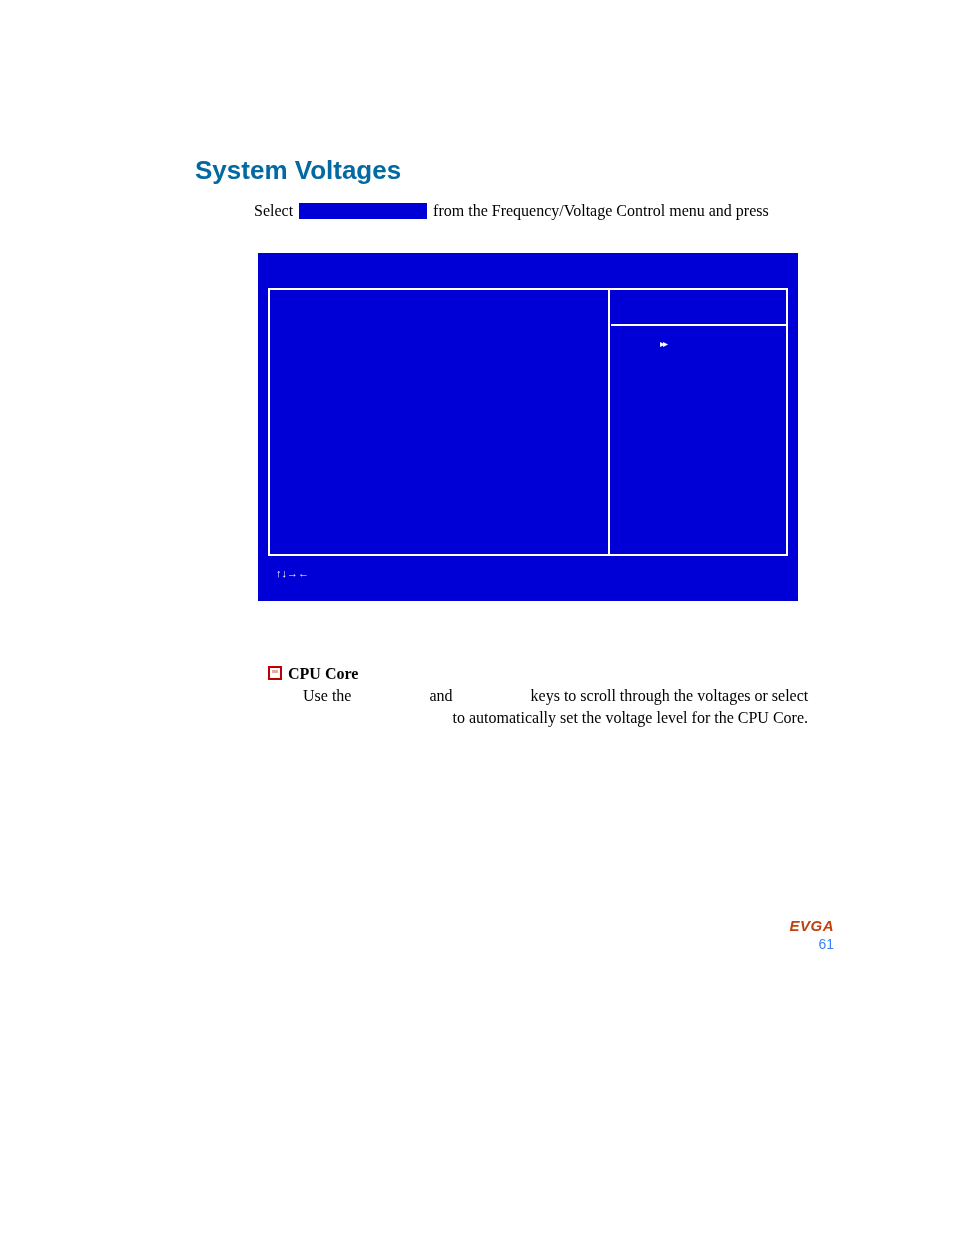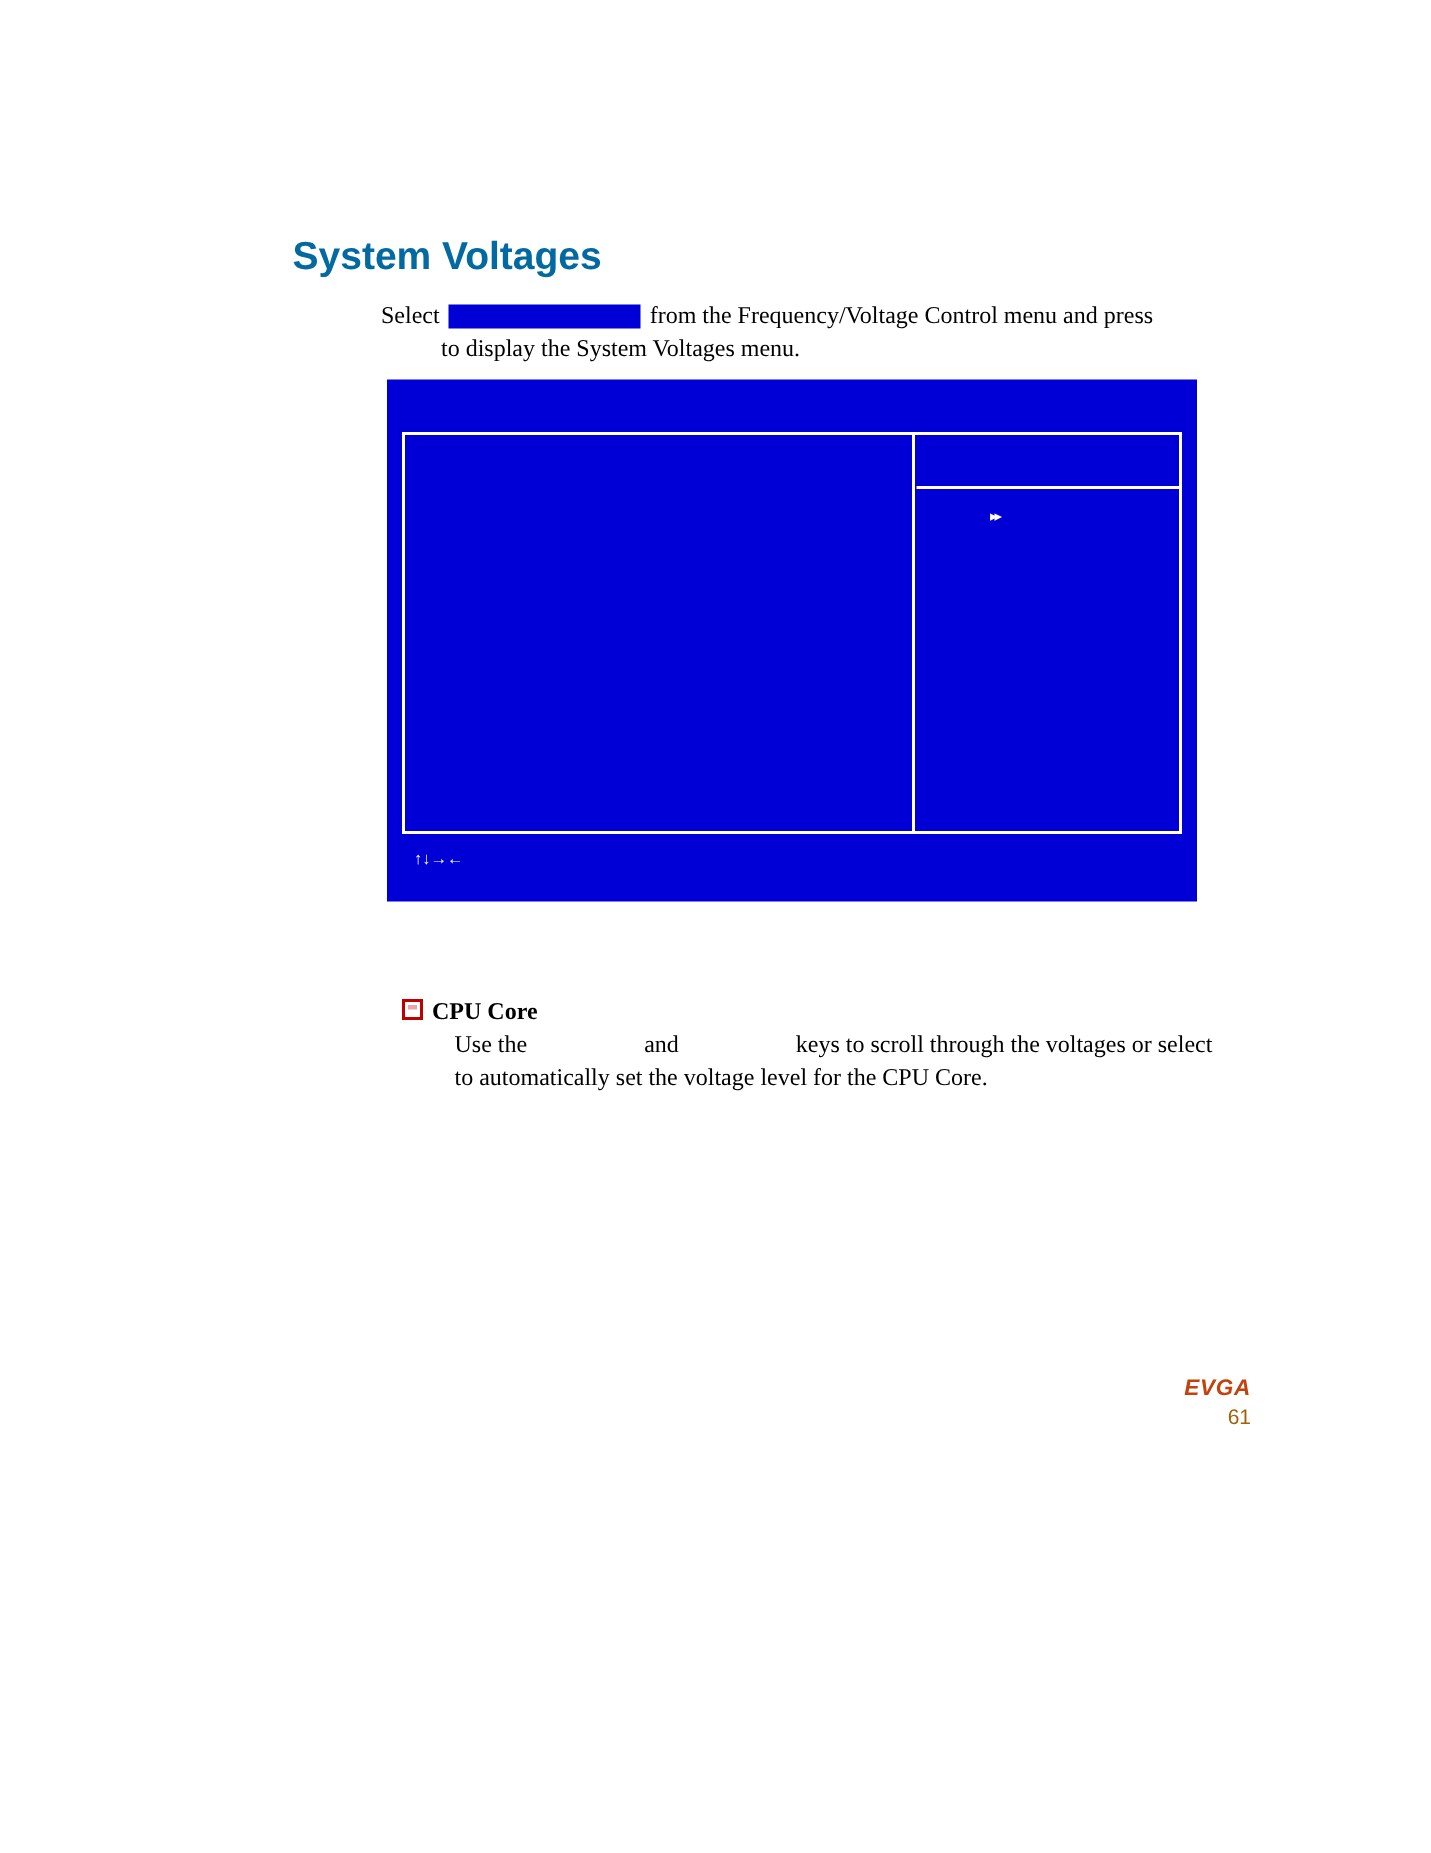--- a/index.html
+++ b/index.html
@@ -15,39 +15,38 @@
   .bios-hline { position: absolute; left: 66%; right: 0; top: 34px; height: 2px; background: #fff; }
   .bios-arrows { position: absolute; right: 120px; top: 48px; color: #fff; font-family: Arial, sans-serif; font-size: 10px; letter-spacing: -2px; }
   .bios-navglyphs { position: absolute; left: 18px; bottom: 22px; color: #fff; font-family: Arial, sans-serif; font-size: 11px; letter-spacing: 0; }
   .section { position: absolute; left: 268px; top: 665px; width: 540px; font-size: 16px; }
   .bullet-row { display: flex; align-items: baseline; gap: 6px; }
   .book-bullet { display: inline-block; width: 14px; height: 14px; border: 2px solid #c00000; position: relative; top: 1px; background: #fff; }
   .book-bullet::before { content: ""; position: absolute; left: 2px; top: 2px; right: 2px; height: 3px; background: #c00000; opacity: 0.35; }
   .item-title { font-weight: bold; font-family: Georgia, serif; }
   .item-body { margin-left: 35px; margin-top: 2px; line-height: 1.35; }
   .item-body .line1 { white-space: nowrap; }
-  .item-body .line2 { text-align: left; }
+  .item-body .line2 { text-align: right; }
   .footer { position: absolute; right: 120px; top: 917px; text-align: right; font-family: Arial, Helvetica, sans-serif; }
   .footer-brand { color: #c2410c; font-weight: bold; font-style: italic; font-size: 15px; letter-spacing: 0.5px; }
-  .footer-page { font-size: 14px; color: #a16207; margin-top: 2px; }
+  .footer-page { font-size: 14px; color: #3b82f6; margin-top: 2px; }
 </style>
 </head>
 <body>
 
 <div class="page">
 
   <h2 class="heading">System Voltages</h2>
 
   <div class="intro">
     <div class="intro-line1">
       <span>Select</span>
       <span class="blue-box"></span>
       <span> from the Frequency/Voltage Control menu and press</span>
     </div>
-    <div style="padding-left:40px;">to display the System Voltages menu.</div>
   </div>
 
   <div class="bios-screenshot">
     <div class="bios-inner">
       <div class="bios-divider"></div>
       <div class="bios-hline"></div>
       <div class="bios-arrows">▸▸</div>
     </div>
     <div class="bios-navglyphs">↑↓→←</div>
   </div>

